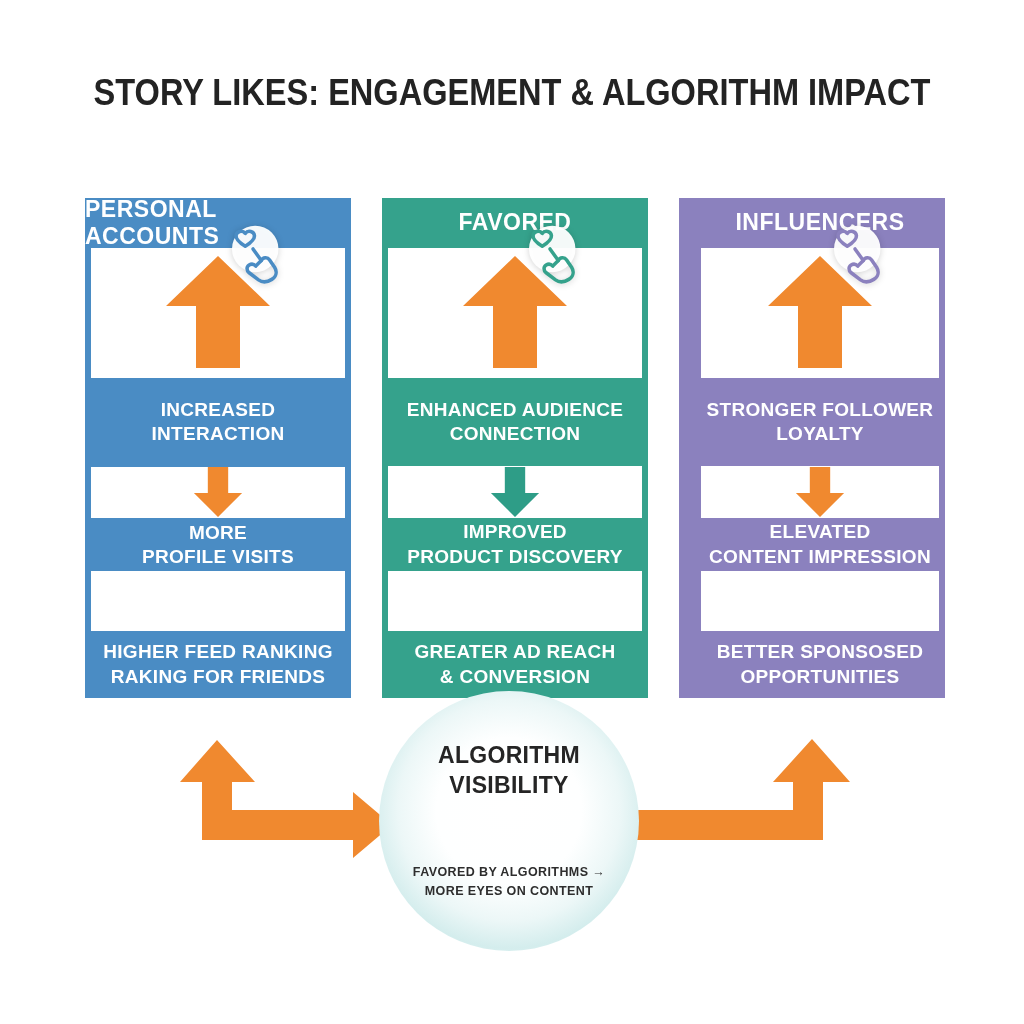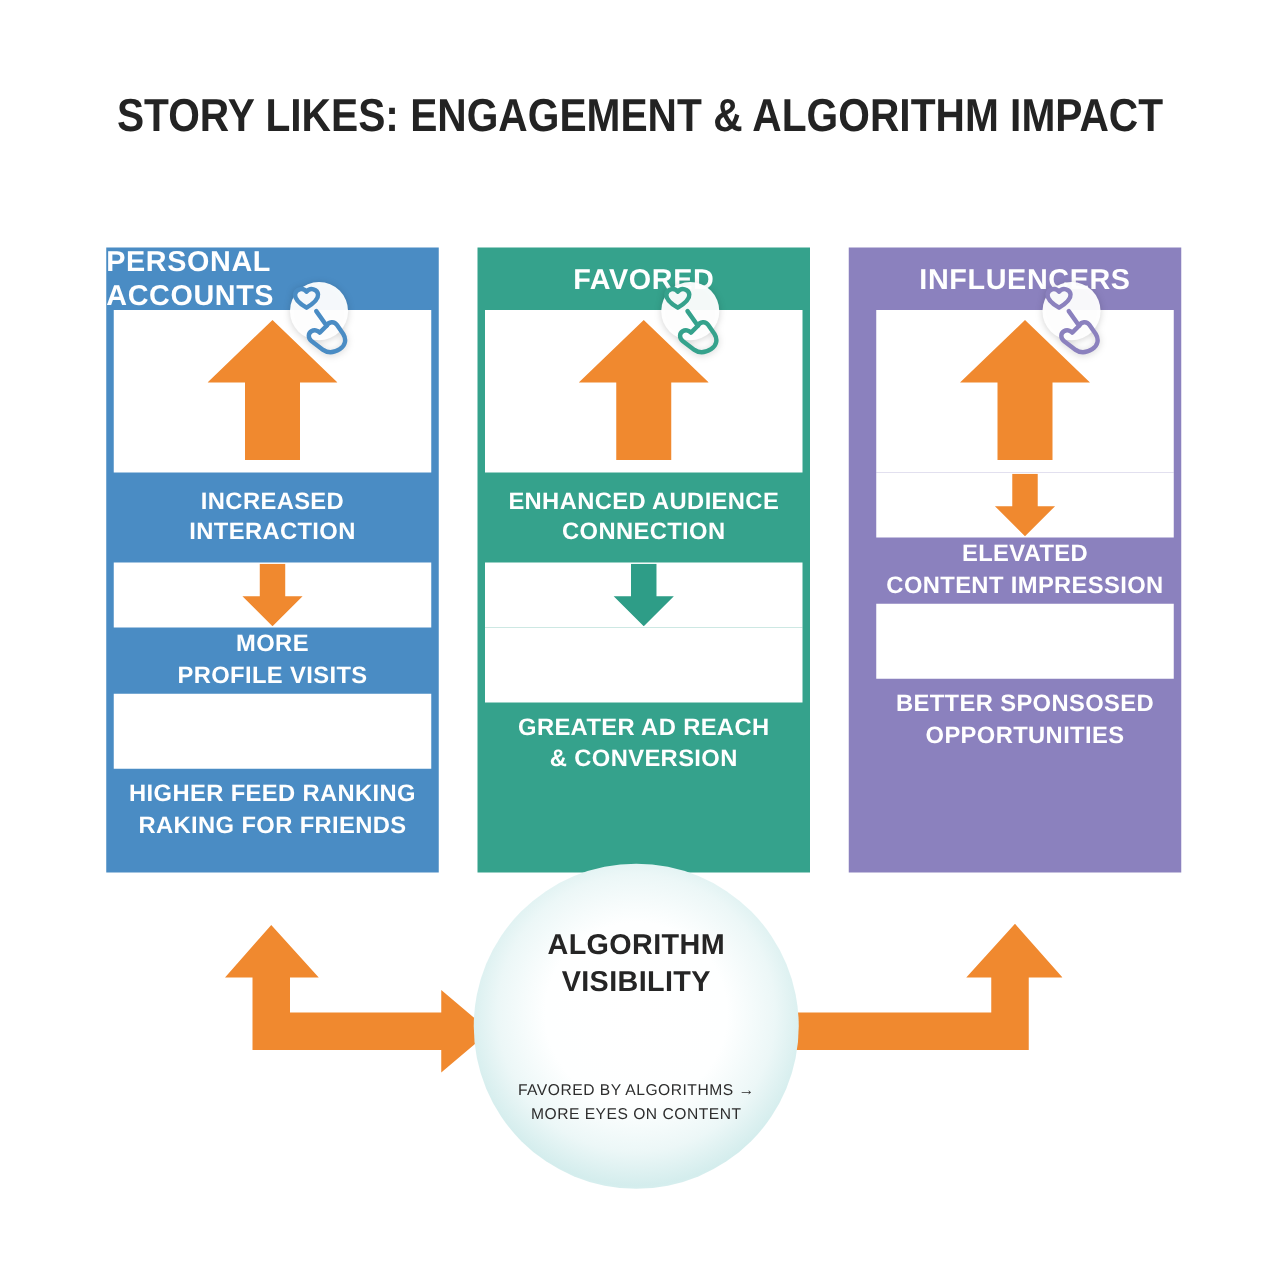--- a/index.html
+++ b/index.html
@@ -46,21 +46,21 @@
     font-size: 23px;
     font-weight: 700;
     letter-spacing: 0.5px;
   }
   .band { position: relative; }
   .band.white { background: #ffffff; margin: 0 6px; }
   .h-arrowup  { height: 130px; display: flex; justify-content: center; }
   .h-arrowdn  { height: 52px;  display: flex; align-items: center; justify-content: center; }
   .h-empty    { height: 60px; }
   .step {
-    height: 72px;
+    height: 89px;
     display: flex; align-items: center; justify-content: center;
     text-align: center;
     color: #ffffff;
     font-size: 19px;
     font-weight: 700;
     line-height: 1.28;
     white-space: pre-line;
     letter-spacing: 0.3px;
   }
   .step.s2 { height: 53px; text-align: center; }
@@ -99,21 +99,21 @@
     font-size: 23px;
     font-weight: 700;
     color: #252525;
     line-height: 1.3;
     white-space: pre-line;
     letter-spacing: 0.3px;
   }
   .algo-sub {
     margin-top: 16px;
     font-size: 12.5px;
-    font-weight: 400;
+    font-weight: 700;
     color: #2d2d2d;
     line-height: 1.5;
     white-space: pre-line;
     letter-spacing: 0.4px;
   }
 </style>
 </head>
 <body>
 
 <div class="main-title">STORY LIKES: ENGAGEMENT &amp; ALGORITHM IMPACT</div>
@@ -166,20 +166,22 @@
       </g>
     </svg>
   </div>
   <div class="step"><span>ENHANCED AUDIENCE
 CONNECTION</span></div>
   <div class="band white h-arrowdn">
     <svg class="dn-arrow" viewBox="0 0 52 54">
       <path d="M26 54 L52 28 L37 28 L37 0 L15 0 L15 28 L0 28 Z" fill="#2E9D87"></path>
     </svg>
   </div>
+  <div class="step s2"><span>IMPROVED
+PRODUCT DISCOVERY</span></div>
   <div class="band white h-empty"></div>
   <div class="step s3"><span>GREATER AD REACH
 &amp; CONVERSION</span></div>
 </div>
 
 <div class="column col-purple" style="left:679px">
   <div class="col-header">
     <span>INFLUENCERS</span>
   </div>
   <div class="band white h-arrowup">
@@ -188,20 +190,22 @@
     </svg>
     <svg class="tap-icon" viewBox="0 0 56 68">
       <circle cx="30" cy="24" r="21" fill="#ffffff" fill-opacity="0.95"></circle>
       <g fill="none" stroke-width="3.2" stroke-linecap="round" stroke-linejoin="round" stroke="#8B81BE">
         <path d="M21 10 c-2.5 -3.5 -8 -2 -8.3 2 c-0.3 3.5 3.3 6.5 8.3 9.5 c5 -3 8.6 -6 8.3 -9.5 c-0.3 -4 -5.8 -5.5 -8.3 -2 z"></path>
         <path d="M28 24 l7.5 10.5"></path>
         <path d="M35.5 34.5 c1.5 -3 5.5 -3.5 7.5 -0.5 l4.5 6.5 c2.5 4 1.5 8.5 -2.5 11 c-4 2.5 -8.5 3 -12 0.5 l-8.5 -6.5 c-2.5 -2 -2.5 -5.5 0 -7 c2 -1.2 4.5 -0.7 6 1 z"></path>
       </g>
     </svg>
   </div>
+  <div class="step"><span>STRONGER FOLLOWER
+LOYALTY</span></div>
   <div class="band white h-arrowdn">
     <svg class="dn-arrow" viewBox="0 0 52 54">
       <path d="M26 54 L52 28 L37 28 L37 0 L15 0 L15 28 L0 28 Z" fill="#F0892F"></path>
     </svg>
   </div>
   <div class="step s2"><span>ELEVATED
 CONTENT IMPRESSION</span></div>
   <div class="band white h-empty"></div>
   <div class="step s3"><span>BETTER SPONSOSED
 OPPORTUNITIES</span></div>

